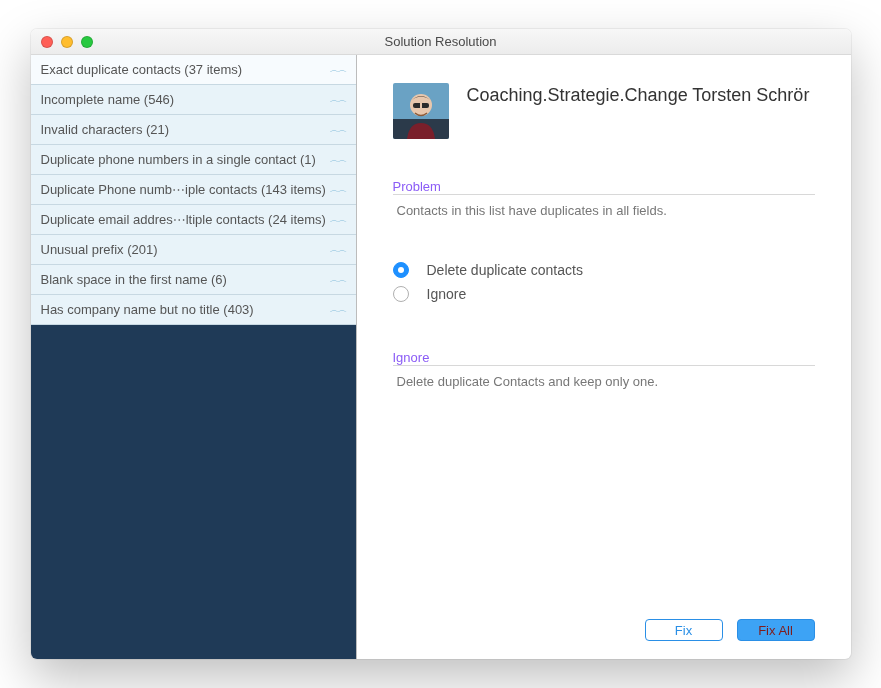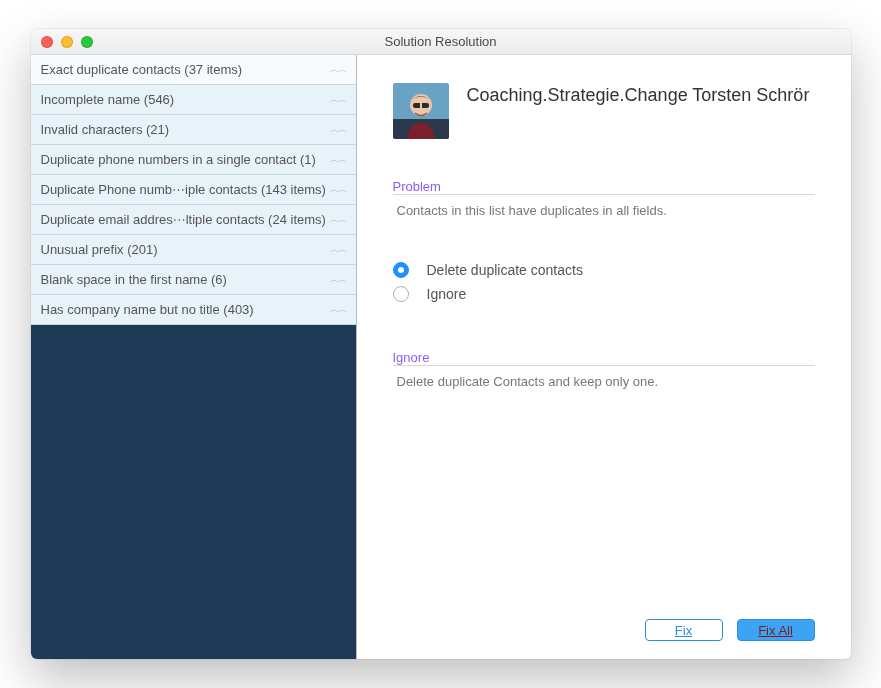--- a/index.html
+++ b/index.html
@@ -158,21 +158,20 @@
   .btn {
     min-width: 78px;
     height: 22px;
     border-radius: 4px;
     font-size: 13px;
     display: inline-flex;
     align-items: center;
     justify-content: center;
     cursor: pointer;
     user-select: none;
-    text-decoration: underline;
   }
   .btn.secondary {
     background: #fff;
     border: 1px solid #2a8fe6;
     color: #2a8fe6;
   }
   .btn.primary {
     background: #3da3f5;
     border: 1px solid #2a8fe6;
     color: #7f1d1d;

